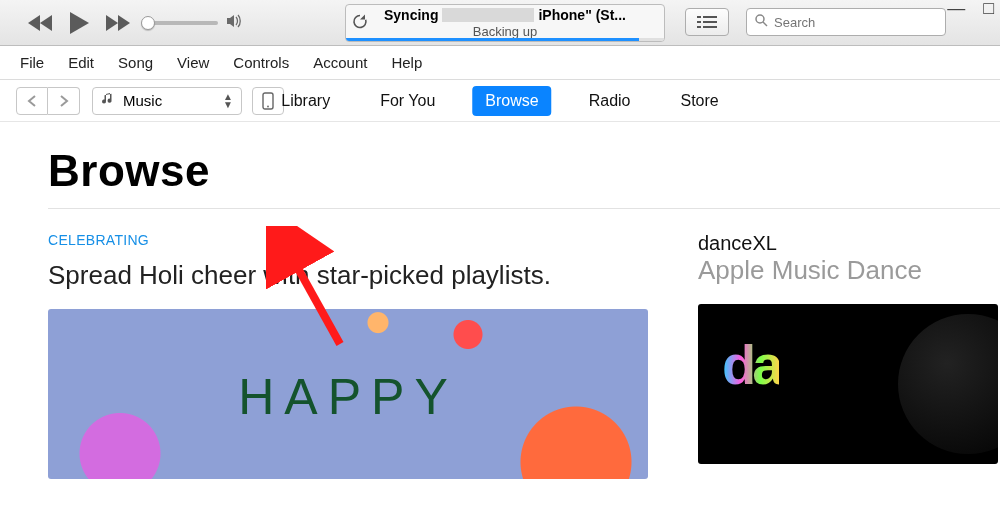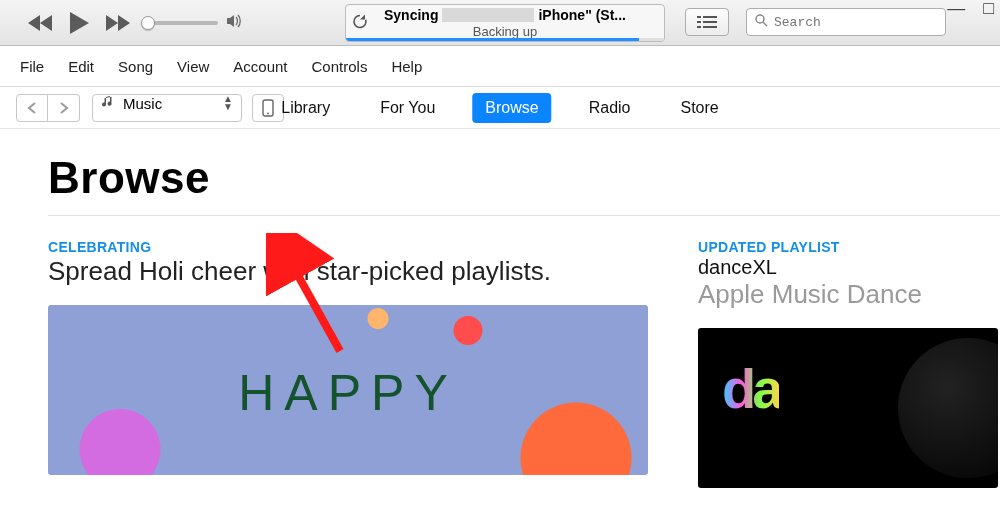--- a/index.html
+++ b/index.html
@@ -37,50 +37,50 @@
   .list-btn {
     position:absolute; left:685px; top:8px; width:44px; height:28px;
     border:1px solid #adadad; border-radius:4px; background:linear-gradient(#fdfdfd,#ececec);
     display:flex; align-items:center; justify-content:center;
   }
   .search-wrap {
     position:absolute; left:746px; top:8px; width:200px; height:28px;
     border:1px solid #adadad; border-radius:4px; background:#fff;
     display:flex; align-items:center; padding:0 8px; gap:6px; color:#888;
   }
-  .search-wrap input { border:none; outline:none; flex:1; font-size:13px; color:#333; background:transparent;font-family:Liberation Mono, monospace;}
+  .search-wrap input { border:none; outline:none; flex:1; font-size:13px; color:#333; background:transparent;}
   .win-controls { position:absolute; right:6px; top:2px; display:flex; gap:18px; color:#444;}
   .win-controls span { font-size:18px; line-height:12px; cursor:default;}
 
   
-  .menu-bar { height:41px; border-bottom:1px solid #dcdcdc; display:flex; align-items:center; padding:0 8px; gap:0; font-size:15px; color:#222;}
+  .menu-bar { height:34px; border-bottom:1px solid #dcdcdc; display:flex; align-items:center; padding:0 8px; gap:0; font-size:15px; color:#222;}
   .menu-bar .item { padding:6px 12px; }
 
   
   .toolbar { height:42px; border-bottom:1px solid #e6e6e6; display:flex; align-items:center; padding:0 16px; position:relative;}
   .nav-btns { display:flex; gap:0;}
   .sq-btn { width:32px; height:28px; border:1px solid #c7c7c7; background:#fff; display:flex; align-items:center; justify-content:center; color:#888;}
   .nav-btns .sq-btn:first-child { border-radius:4px 0 0 4px; }
   .nav-btns .sq-btn:last-child  { border-radius:0 4px 4px 0; border-left:none;}
-  .media-select { margin-left:12px; height:28px; border:1px solid #c7c7c7; border-radius:4px; background:#fff; display:flex; align-items:flex-start; padding:0 8px; gap:8px; width:150px; font-size:15px;}
+  .media-select { margin-left:12px; height:28px; border:1px solid #c7c7c7; border-radius:4px; background:#fff; display:flex; align-items:center; padding:0 8px; gap:8px; width:150px; font-size:15px;}
   .media-select .updn { margin-left:auto; font-size:10px; line-height:8px; color:#555; display:flex; flex-direction:column;}
   .device-btn { margin-left:10px; width:32px; height:28px; border:1px solid #c7c7c7; border-radius:4px; background:#fff; display:flex; align-items:center; justify-content:center;}
 
   .tabs { position:absolute; left:50%; transform:translateX(-50%); display:flex; align-items:center; gap:24px; font-size:16px;}
   .tabs .tab { padding:6px 13px; border-radius:4px; color:#111;}
   .tabs .tab.active { background:#0a84ff; color:#fff;}
 
   
   .content { position:relative; padding:24px 0 0 48px; height:calc(531px - 46px - 34px - 42px); }
   .page-title { font-size:44px; font-weight:700; letter-spacing:0.5px; }
   .divider { position:absolute; left:48px; right:0; top:86px; height:1px; background:#e2e2e2;}
 
   .cards { position:absolute; top:110px; left:48px; right:0; display:flex; gap:50px; }
   .card { display:flex; flex-direction:column; }
-  .eyebrow { color:#168fe6; font-size:14px; font-weight:700; letter-spacing:.3px; margin-bottom:1px;}
+  .eyebrow { color:#168fe6; font-size:14px; font-weight:400; letter-spacing:.3px; margin-bottom:12px;}
   .card1 { width:600px;}
   .card1 .heading { font-size:26px; color:#222; margin-bottom:18px;}
   .art1 { width:600px; height:170px; background:#8ea0d6; position:relative; overflow:hidden; border-radius:3px;}
   .art1::before{ content:""; position:absolute; inset:0; background:
       radial-gradient(circle at 12% 85%, #d36ce0 0 40px, transparent 41px),
       radial-gradient(circle at 88% 90%, #ff6a3d 0 55px, transparent 56px),
       radial-gradient(circle at 70% 15%, #ff4d4d 0 14px, transparent 15px),
       radial-gradient(circle at 55% 8%, #ffb56b 0 10px, transparent 11px);
   }
   .art1 .txt { position:absolute; left:50%; top:52%; transform:translate(-50%,-50%); font-family:Liberation Sans, sans-serif; font-size:50px; letter-spacing:10px; color:#14532d;}
@@ -172,22 +172,22 @@
     <span>—</span>
     <span>□</span>
   </div>
 </div>
 
 <div class="menu-bar">
   <div class="item">File</div>
   <div class="item">Edit</div>
   <div class="item">Song</div>
   <div class="item">View</div>
+  <div class="item">Controls</div>
   <div class="item">Account</div>
-  <div class="item">Controls</div>
   <div class="item">Help</div>
 </div>
 
 <div class="toolbar">
   <div class="nav-btns">
     <div class="sq-btn">
       <svg width="10" height="12" viewBox="0 0 10 12">
           <path d="M8 1 L2 6 L8 11" fill="none" stroke="#9a9a9a" stroke-width="2"></path>
         </svg>
     </div>
@@ -231,21 +231,20 @@
 
   <div class="cards">
     <div class="card card1">
       <div class="eyebrow">CELEBRATING</div>
       <div class="heading">Spread Holi cheer with star-picked playlists.</div>
       <div class="art1">
         <div class="txt">HAPPY</div>
       </div>
     </div>
     <div class="card card2">
-      <div class="eyebrow">UPDATED PLAYLIST</div>
       <div class="title2">danceXL</div>
       <div class="sub2">Apple Music Dance</div>
       <div class="art2">
         <div class="glyph">da</div>
       </div>
     </div>
   </div>
 
   <svg class="arrow" width="90" height="130">
     <defs>

